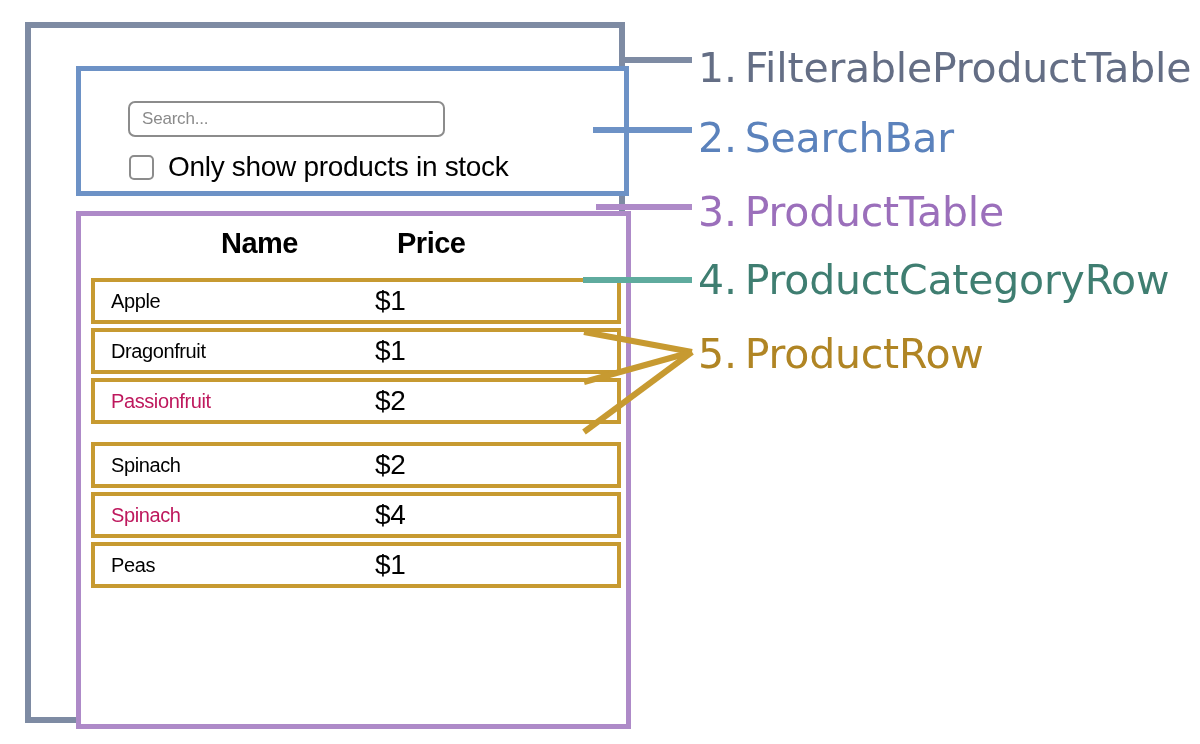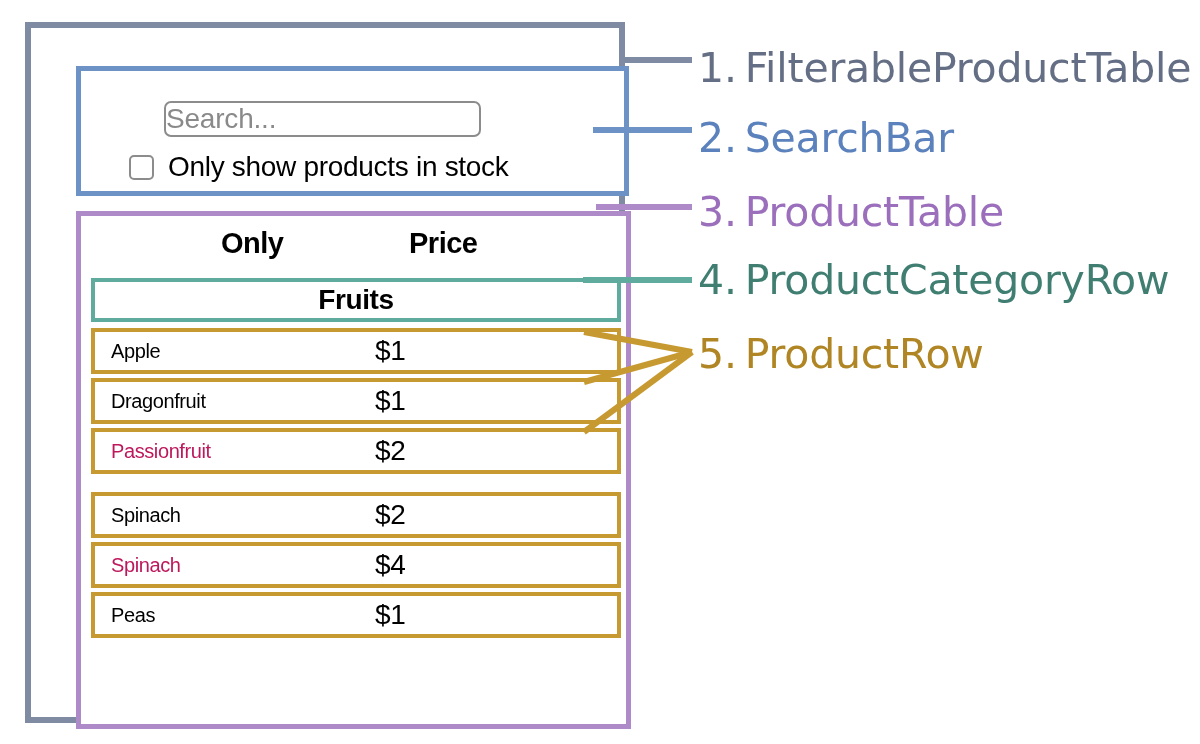--- a/index.html
+++ b/index.html
@@ -52,26 +52,25 @@
     left: 47px;
     top: 30px;
     width: 317px;
     height: 36px;
     border: 2px solid #8c8c8c;
     border-radius: 7px;
     box-sizing: border-box;
     background: #ffffff;
     display: flex;
     align-items: center;
-    padding-left: 0;
-    font-size: 28px;
+    padding-left: 12px;
+    font-size: 17px;
     color: #8a8a8a;
     font-family: "Liberation Sans", sans-serif;
     letter-spacing: -0.2px;
-    margin-left: 36px;
   }
 
   .checkbox-row {
     position: absolute;
     left: 48px;
     top: 78px;
     display: flex;
     align-items: center;
     height: 36px;
   }
@@ -117,21 +116,21 @@
     position: absolute;
     left: 140px;
     top: 3px;
     font-size: 29px;
     font-weight: bold;
     color: #000000;
     letter-spacing: -0.5px;
   }
   .th-price {
     position: absolute;
-    left: 328px;
+    left: 316px;
     top: 3px;
     font-size: 29px;
     font-weight: bold;
     color: #000000;
     letter-spacing: -0.5px;
   }
 
   
   .rows {
     position: absolute;
@@ -225,29 +224,26 @@
         <span>Search...</span>
       </div>
       <div class="checkbox-row">
         <span class="checkbox-box"></span>
         <span class="checkbox-label">Only show products in stock</span>
       </div>
     </div>
 
     <div class="box-producttable">
       <div class="table-head">
-        <span class="th-name">Only</span>
+        <span class="th-name">Name</span>
         <span class="th-price">Price</span>
       </div>
 
       <div class="rows">
 
-        <div class="cat-row">
-          <span>Fruits</span>
-        </div>
 
         <div class="prod-row">
           <span class="prod-name">Apple</span>
           <span class="prod-price">$1</span>
         </div>
         <div class="prod-row">
           <span class="prod-name">Dragonfruit</span>
           <span class="prod-price">$1</span>
         </div>
         <div class="prod-row">

